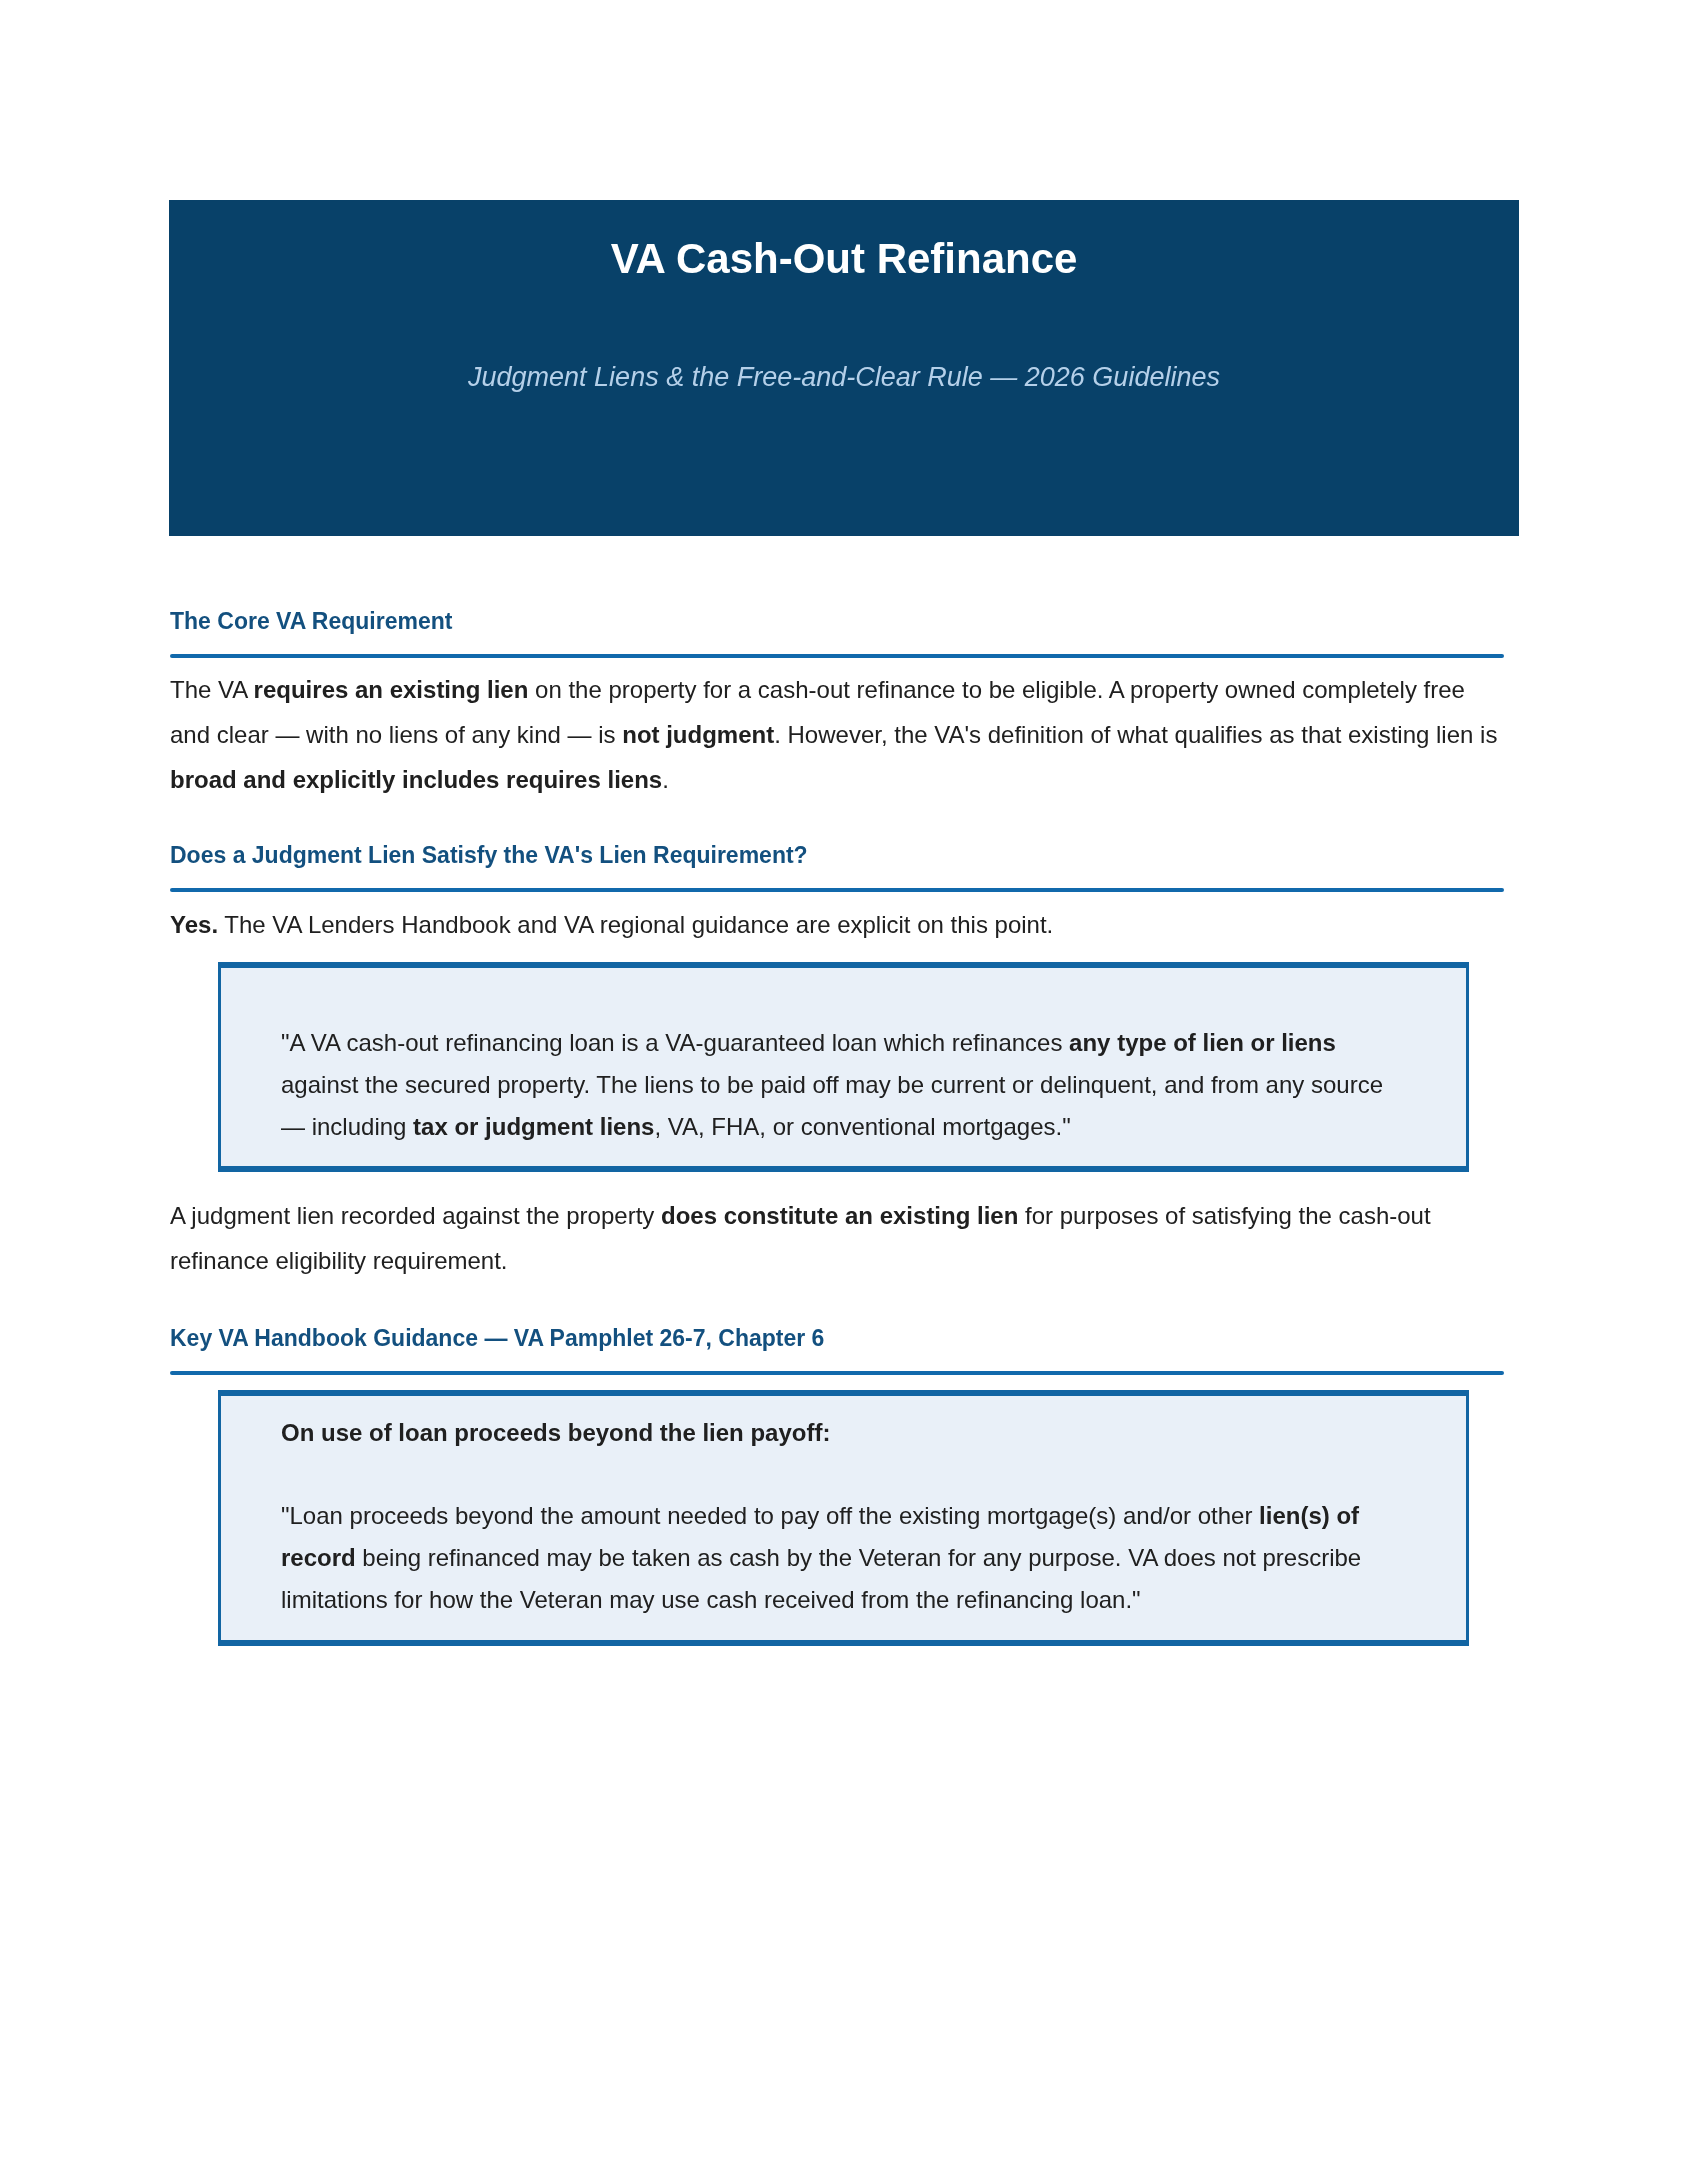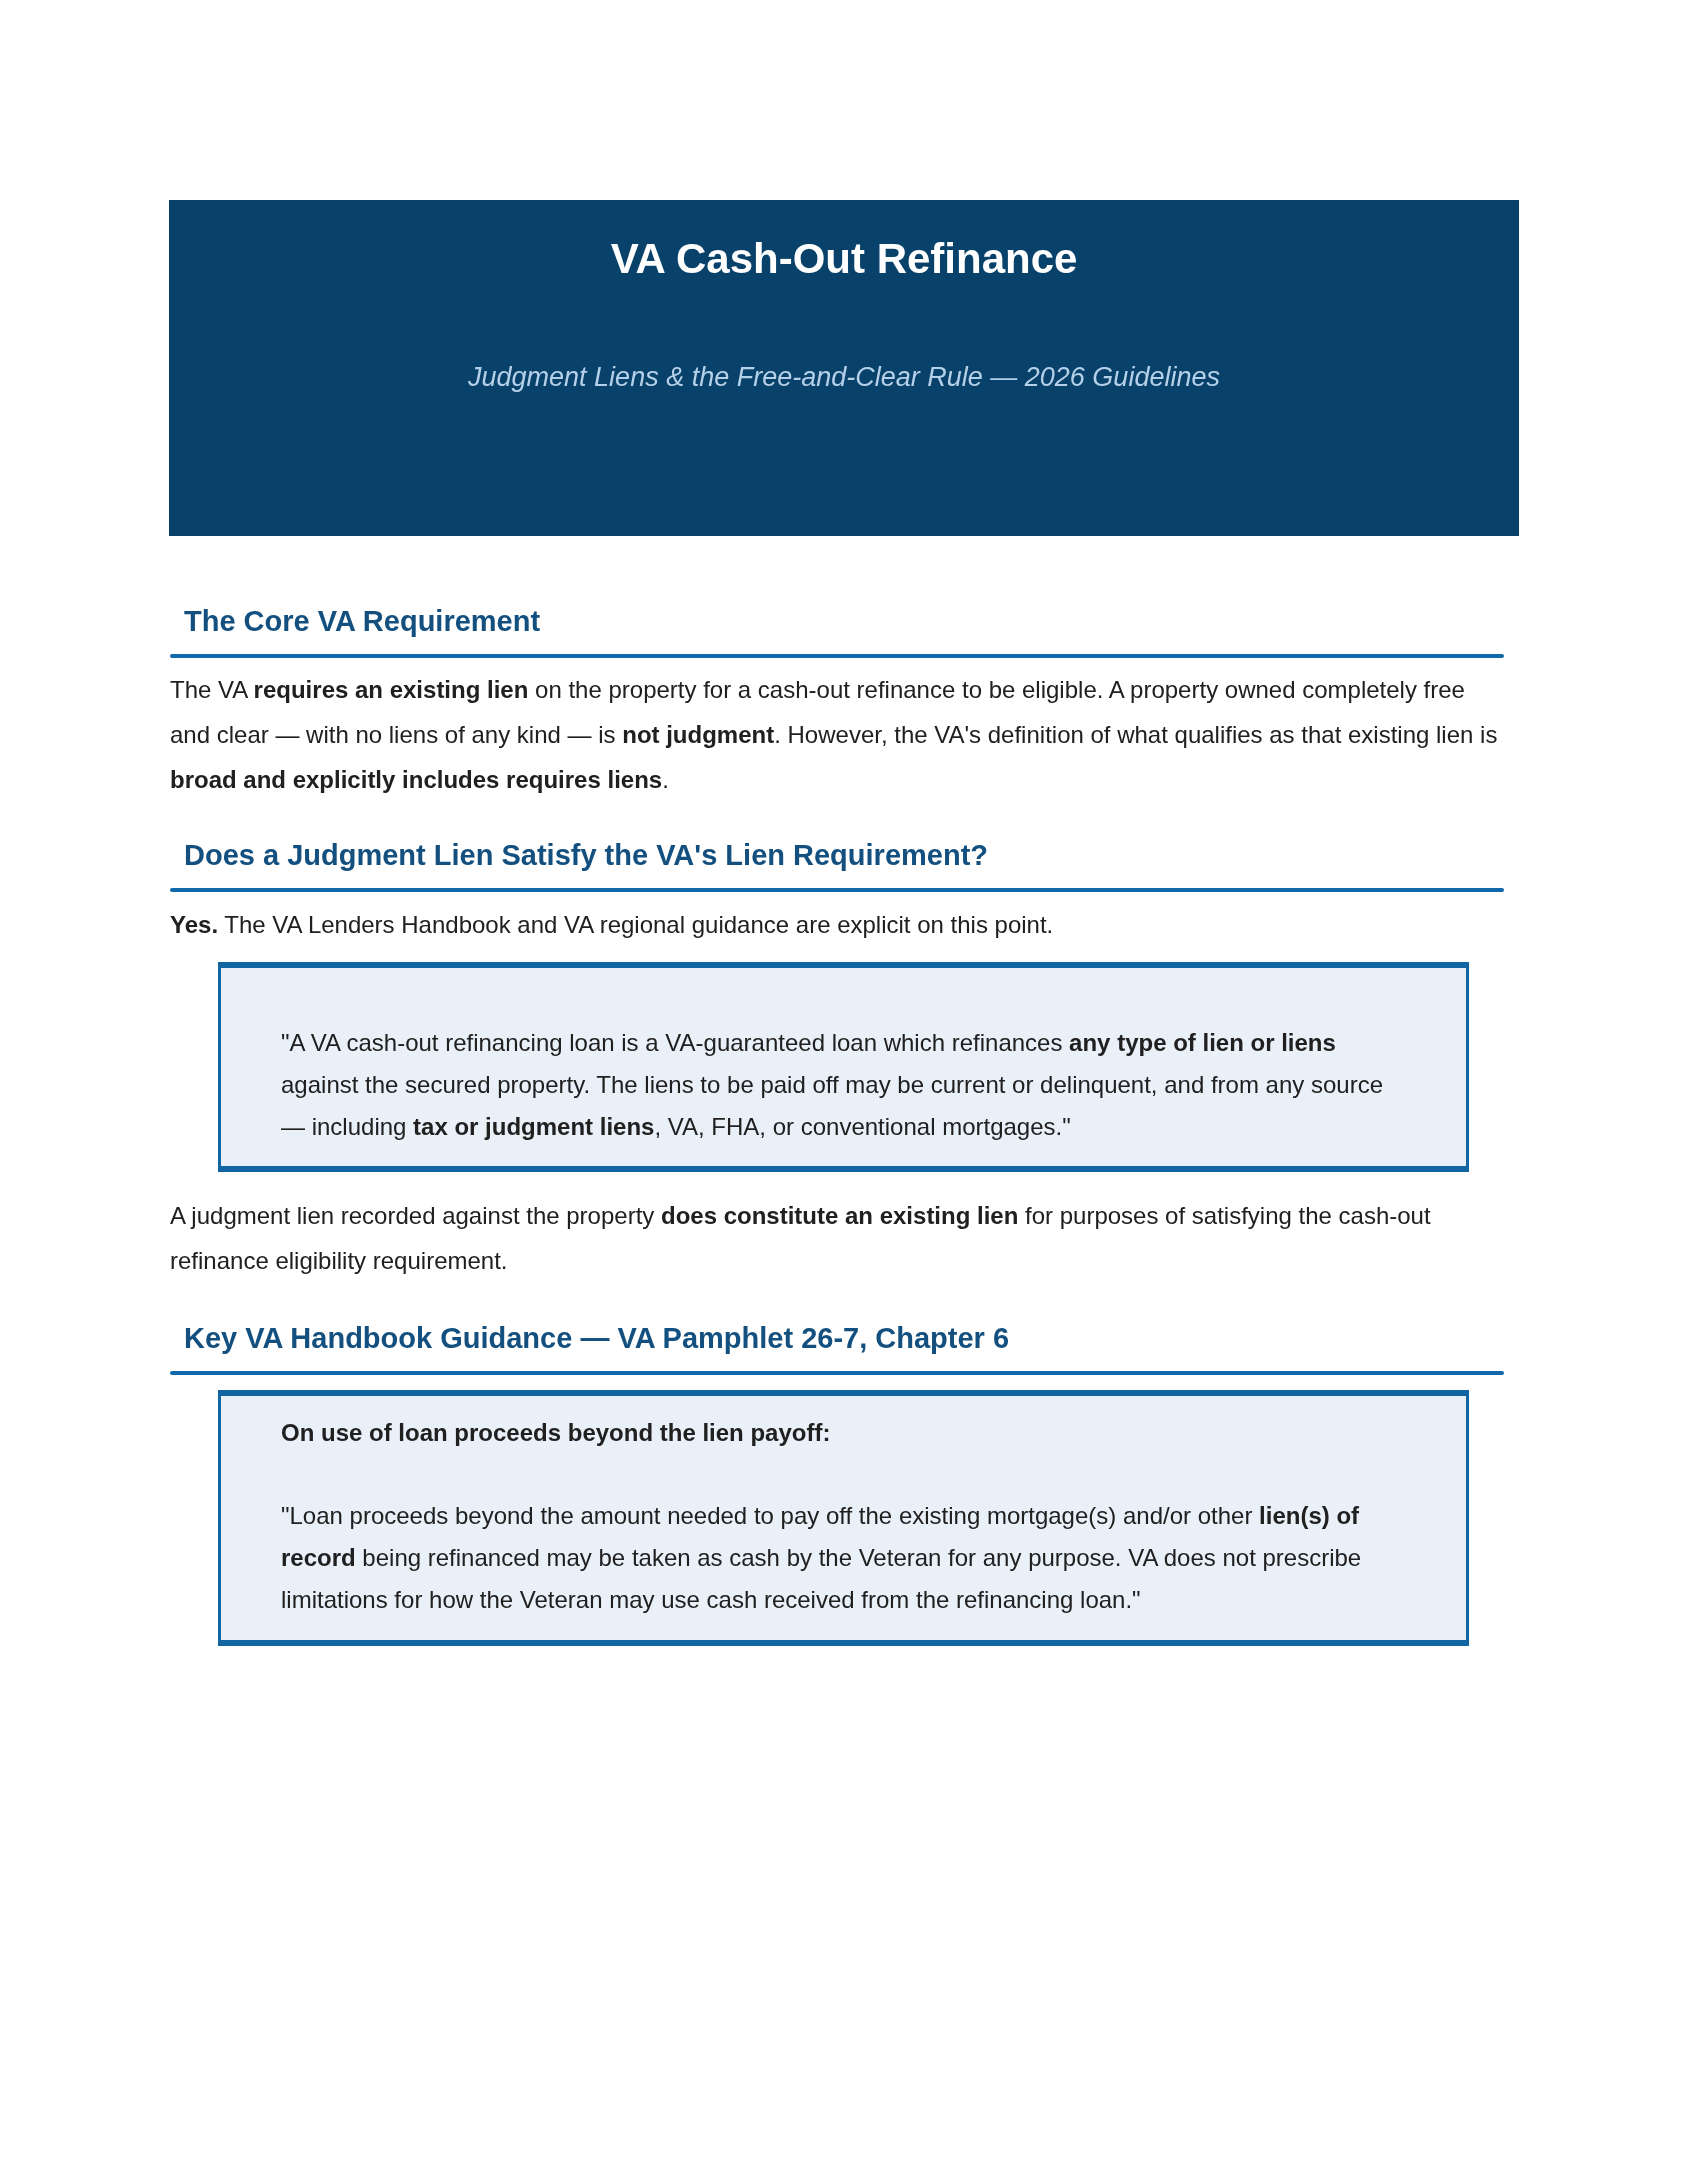--- a/index.html
+++ b/index.html
@@ -47,25 +47,25 @@
   }
 
   
   main {
     position: absolute;
     left: 170px;
     top: 521px;
     width: 1334px;
   }
   h2 {
-    font-size: 29px;
+    font-size: 23px;
     line-height: 34px;
     font-weight: bold;
     color: var(--heading-color, #13507f);
-    margin: 14px;
+    margin: 0;
   }
   .h-first { margin-top: 83px; }
   .h-mid   { margin-top: 36px; }
   .h-mid2  { margin-top: 38px; }
   .rule {
     height: 4px;
     background: var(--rule-color, #1169ac);
     border-radius: 2px;
     margin-top: 16px;
   }

